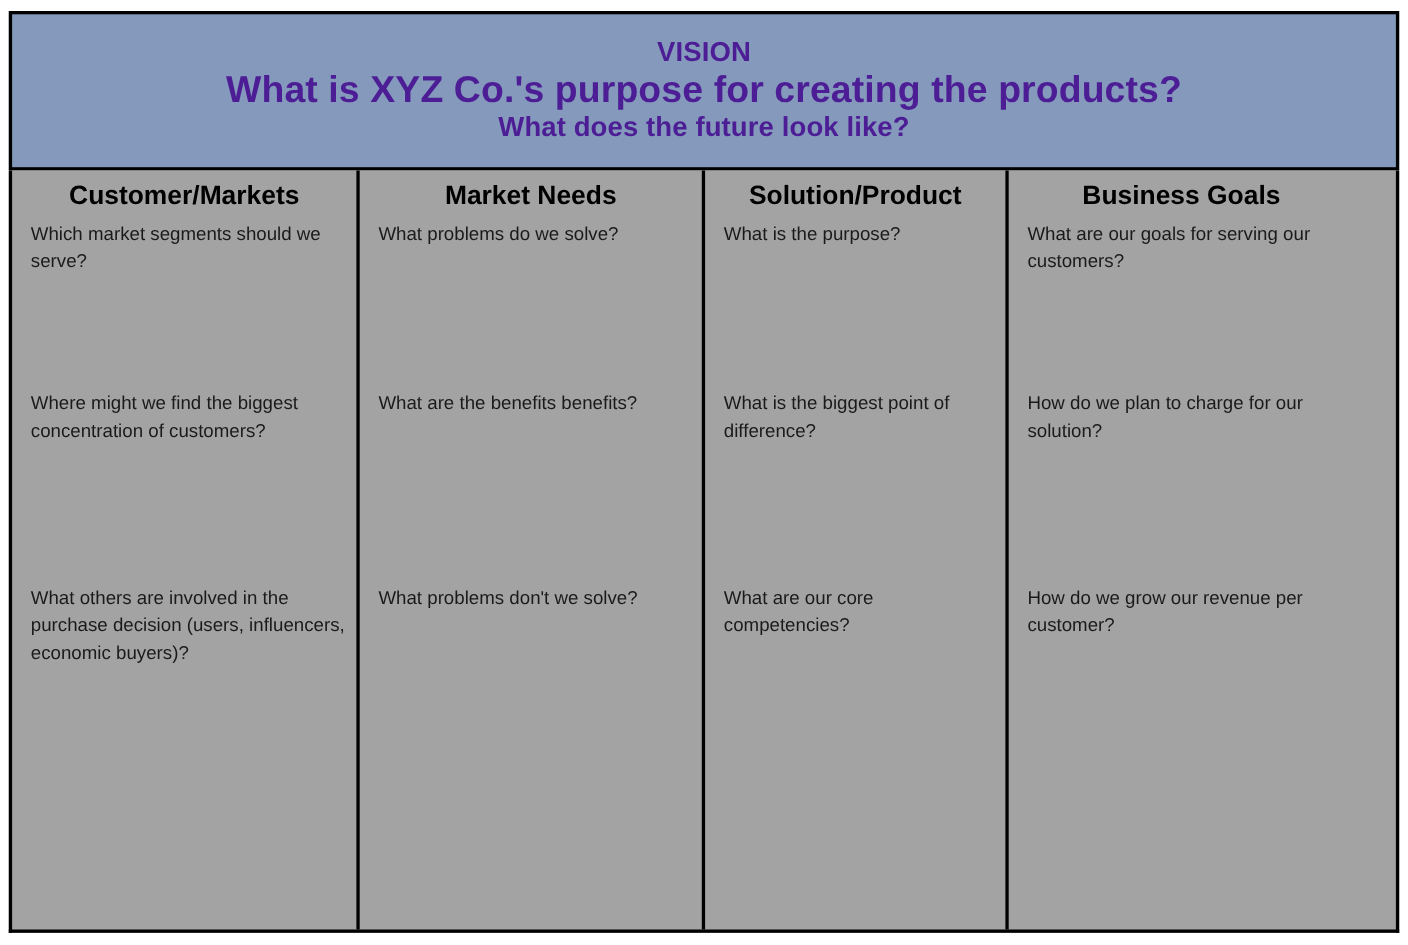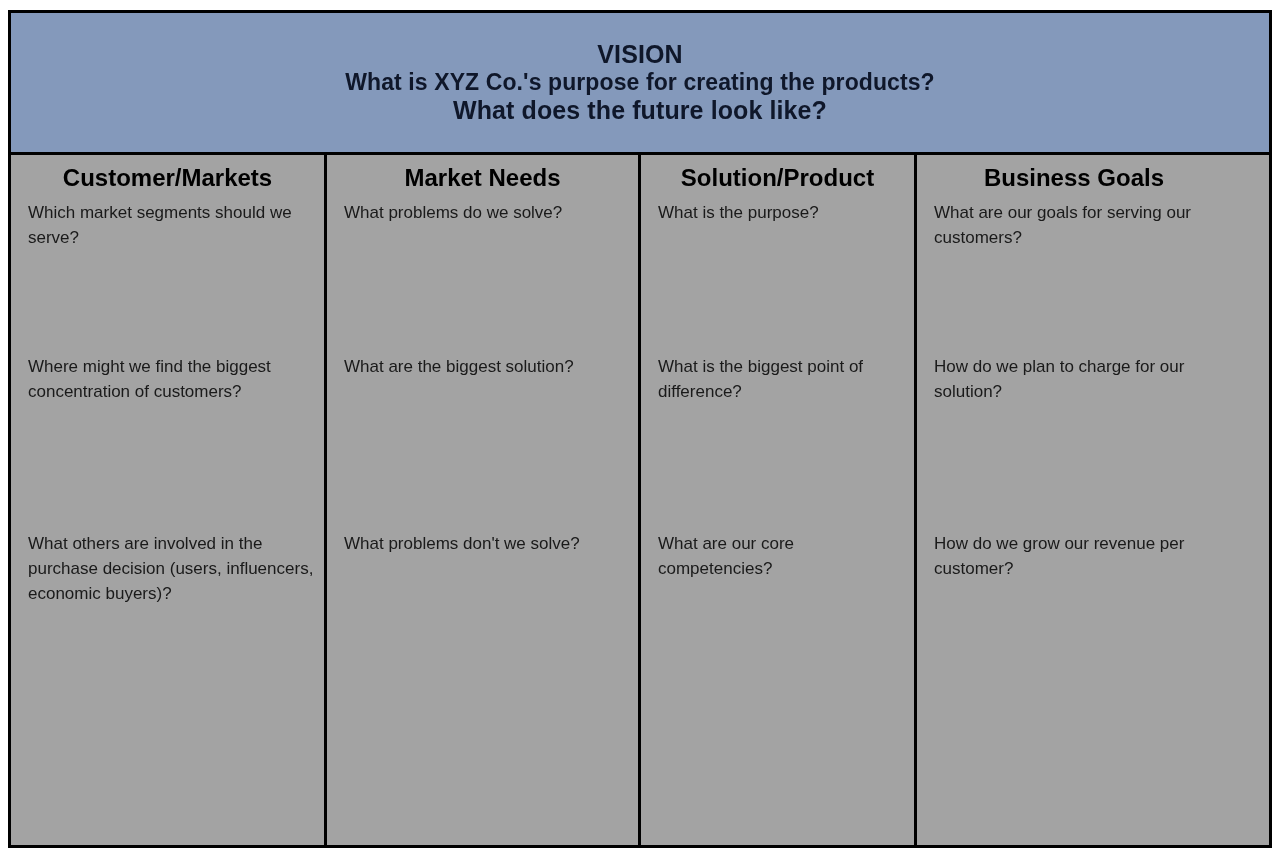--- a/index.html
+++ b/index.html
@@ -36,29 +36,29 @@
     background: #8499bb;
     border: 3px solid #000000;
     border-bottom-width: 3px;
     display: flex;
     flex-direction: column;
     align-items: center;
     justify-content: center;
     overflow: hidden;
   }
   .vision-line {
-    color: #0f172a;
+    color: #4c1d95;
     font-weight: bold;
     text-align: center;
     line-height: 1.17;
     white-space: nowrap;
     letter-spacing: 0.1px;
   }
   .vision-line-1 { font-size: 25px; }
-  .vision-line-2 { font-size: 23px; }
+  .vision-line-2 { font-size: 34px; }
   .vision-line-3 { font-size: 25px; }
 
   
   .matrix {
     position: absolute;
     left: 0;
     top: 145px;
     width: 1264px;
     height: 693px;
     box-sizing: border-box;
@@ -122,21 +122,21 @@
     <div class="column col-w-1">
       <div class="col-header">Customer/Markets</div>
       <div class="question q-slot-1">Which market segments should we serve?</div>
       <div class="question q-slot-2">Where might we find the biggest concentration of customers?</div>
       <div class="question q-slot-3">What others are involved in the purchase decision (users, influencers, economic buyers)?</div>
     </div>
 
     <div class="column col-w-2">
       <div class="col-header">Market Needs</div>
       <div class="question q-slot-1">What problems do we solve?</div>
-      <div class="question q-slot-2">What are the biggest solution?</div>
+      <div class="question q-slot-2">What are the benefits benefits?</div>
       <div class="question q-slot-3">What problems don't we solve?</div>
     </div>
 
     <div class="column col-w-3">
       <div class="col-header">Solution/Product</div>
       <div class="question q-slot-1">What is the purpose?</div>
       <div class="question q-slot-2">What is the biggest point of difference?</div>
       <div class="question q-slot-3">What are our core competencies?</div>
     </div>
 

